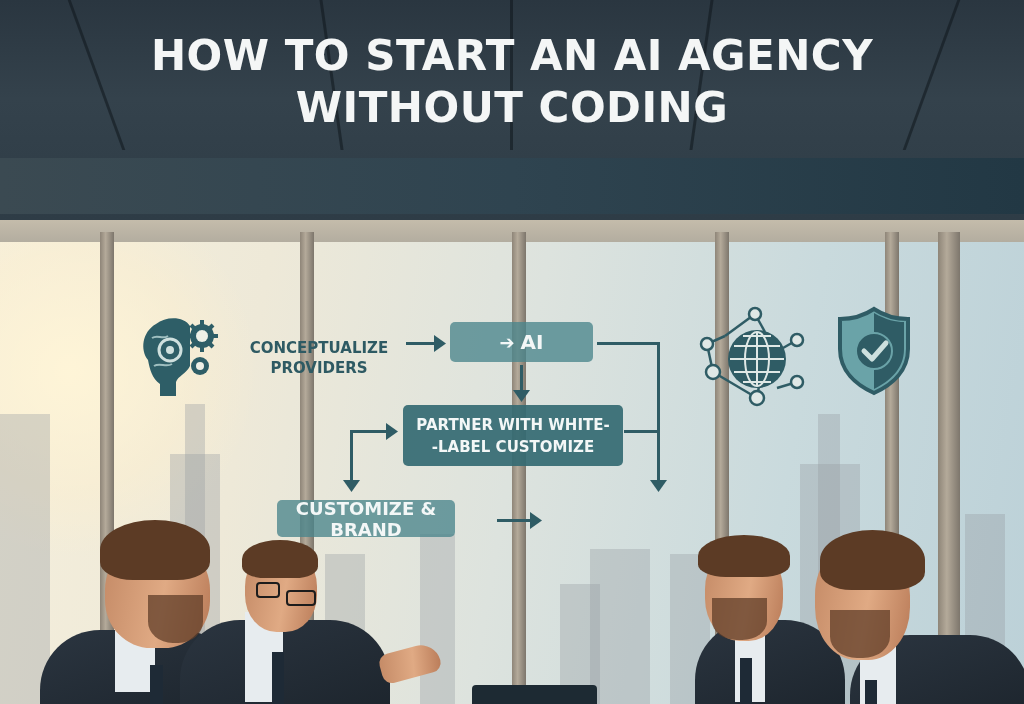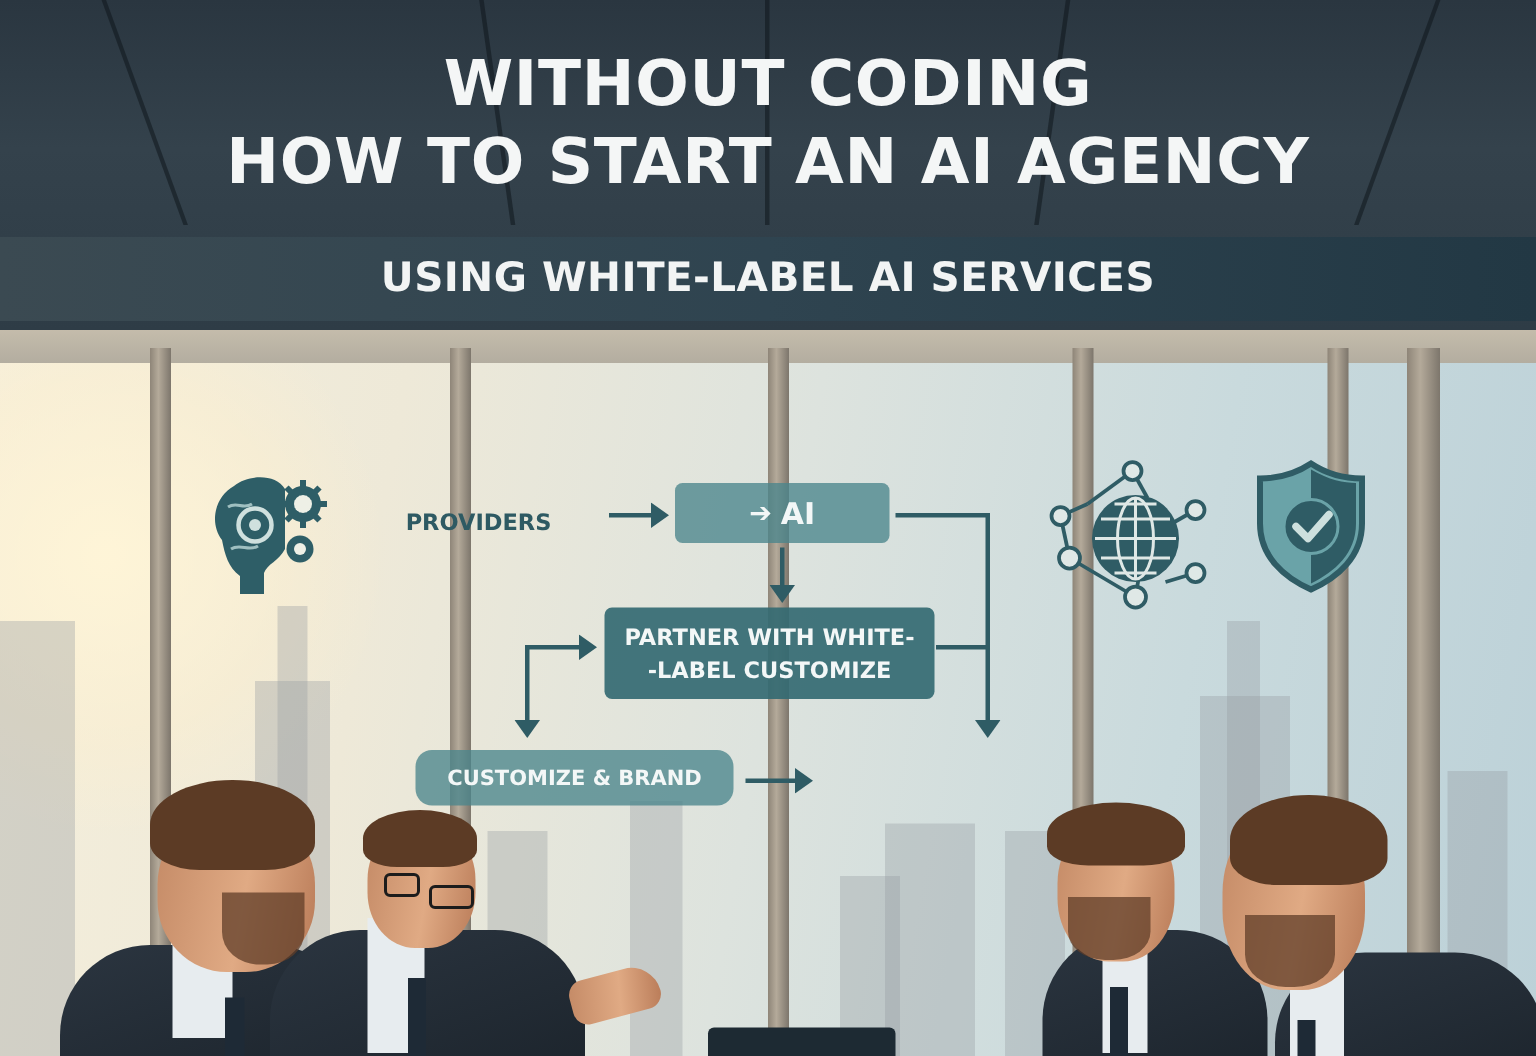--- a/index.html
+++ b/index.html
@@ -108,44 +108,44 @@
   <div class="ceiling">
     <div class="beam" style="left:95px;transform:skewX(20deg);"></div>
     <div class="beam" style="left:330px;transform:skewX(8deg);"></div>
     <div class="beam" style="left:510px;"></div>
     <div class="beam" style="left:700px;transform:skewX(-8deg);"></div>
     <div class="beam" style="left:930px;transform:skewX(-20deg);"></div>
   </div>
   <div class="sub-band"></div>
 
   <div class="title">
+    <div>HOW TO START AN AI AGENCY</div>
     <div>WITHOUT CODING</div>
-    <div>HOW TO START AN AI AGENCY</div>
-  </div>
-  <div class="subtitle">USING WHITE-LABEL AI SERVICES</div>
+  </div>
 
   <svg style="position:absolute;left:138px;top:310px;" width="82" height="90" viewBox="0 0 82 90">
     <path d="M10 50 C2 40 4 22 18 14 C28 6 46 6 52 16 L52 56 C48 64 40 66 38 72 L38 86 L22 86 L22 74 C14 68 12 60 10 50 Z" fill="#2e5e67"></path>
     <circle cx="32" cy="40" r="11" fill="none" stroke="#cfe0de" stroke-width="3"></circle>
     <circle cx="32" cy="40" r="4" fill="#cfe0de"></circle>
     <path d="M14 28 C20 24 24 30 30 26 M16 56 C22 52 28 58 34 54" stroke="#9fbfc0" stroke-width="2" fill="none"></path>
     <circle cx="64" cy="26" r="12" fill="#2e5e67"></circle>
     <circle cx="64" cy="26" r="6" fill="#eef0e6"></circle>
     <g stroke="#2e5e67" stroke-width="4">
       <line x1="64" y1="10" x2="64" y2="42"></line>
         <line x1="48" y1="26" x2="80" y2="26"></line>
       <line x1="53" y1="15" x2="75" y2="37"></line>
         <line x1="75" y1="15" x2="53" y2="37"></line>
     </g>
     <circle cx="64" cy="26" r="6" fill="#eef0e6"></circle>
     <circle cx="62" cy="56" r="9" fill="#2e5e67"></circle>
     <circle cx="62" cy="56" r="4" fill="#eef0e6"></circle>
   </svg>
 
   <div class="flow-text" style="left:238px;top:338px;width:162px;">
+    <div>CONCEPTUALIZE</div>
     <div>PROVIDERS</div>
   </div>
 
   <div class="arrow-line" style="left:406px;top:342px;width:32px;height:3px;"></div>
   <svg style="position:absolute;left:434px;top:335px;" width="12" height="17">
       <polygon points="0,0 12,8.5 0,17" fill="#2f5c65"></polygon>
     </svg>
 
   <div class="box" style="left:450px;top:322px;width:143px;height:40px;font-size:20px;">
     <span style="margin-right:6px;font-size:18px;">➔</span>
@@ -171,21 +171,21 @@
 
   <div class="arrow-line" style="left:350px;top:430px;width:3px;height:52px;"></div>
   <div class="arrow-line" style="left:350px;top:430px;width:40px;height:3px;"></div>
   <svg style="position:absolute;left:386px;top:423px;" width="12" height="17">
       <polygon points="0,0 12,8.5 0,17" fill="#2f5c65"></polygon>
     </svg>
   <svg style="position:absolute;left:343px;top:480px;" width="17" height="12">
       <polygon points="0,0 17,0 8.5,12" fill="#2f5c65"></polygon>
     </svg>
 
-  <div class="box" style="left:277px;top:500px;width:212px;height:37px;font-size:14px;border-radius:11px;">
+  <div class="box" style="left:277px;top:500px;width:178px;height:37px;font-size:18px;">
     <span>CUSTOMIZE &amp; BRAND</span>
   </div>
 
   <div class="arrow-line" style="left:497px;top:519px;width:36px;height:3px;"></div>
   <svg style="position:absolute;left:530px;top:512px;" width="12" height="17">
       <polygon points="0,0 12,8.5 0,17" fill="#2f5c65"></polygon>
     </svg>
 
 
   <svg style="position:absolute;left:697px;top:302px;" width="110" height="110" viewBox="0 0 110 110">

